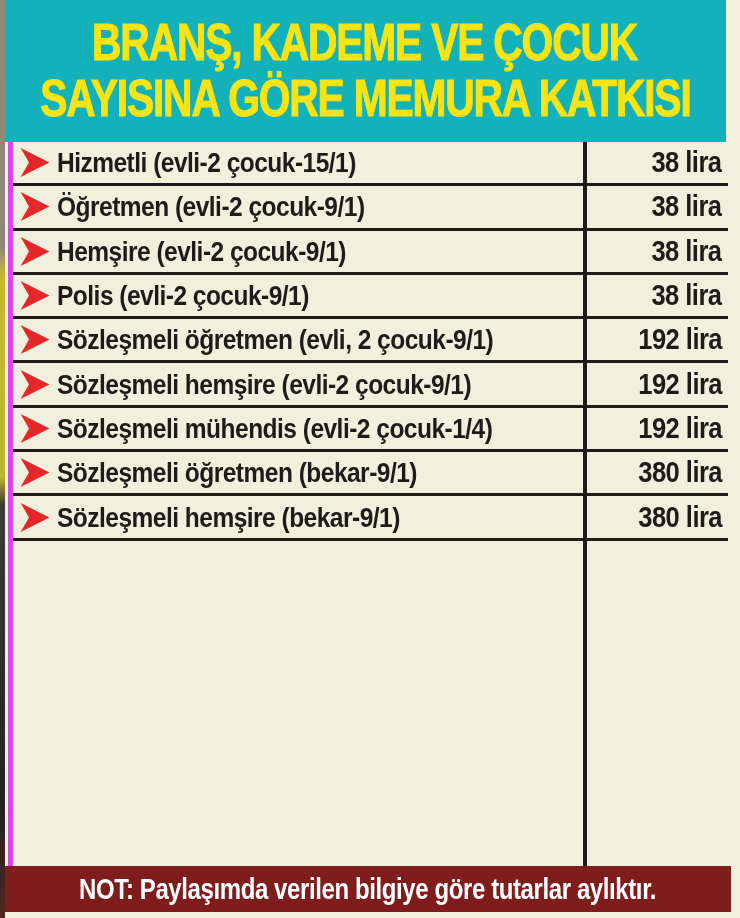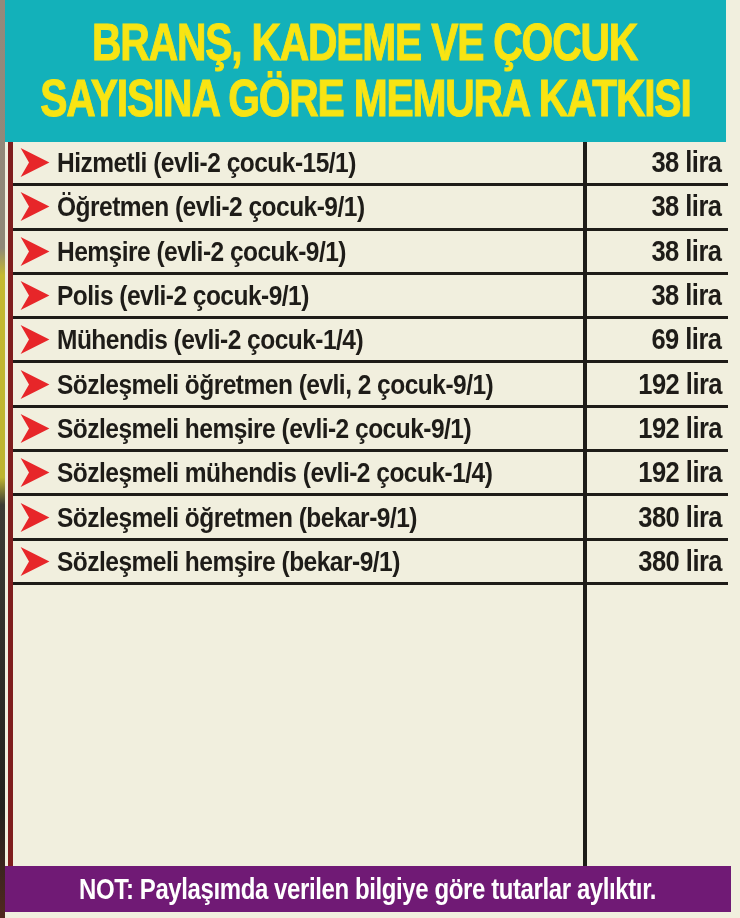--- a/index.html
+++ b/index.html
@@ -35,21 +35,21 @@
     line-height: 56px;
     letter-spacing: -1.5px;
     white-space: nowrap;
     transform: scaleX(0.80);
     transform-origin: center;
     -webkit-text-stroke: 1px #f8e413;
   }
   
   .table {
     position: absolute; left: 8px; top: 142px; width: 720px; height: 724px;
-    border-left: 5px solid #7f1d1d;
+    border-left: 5px solid #d946ef;
     z-index: 1;
   }
   .col-divider {
     position: absolute; left: 570px; top: 0; width: 4px; height: 724px;
     background: #1e1c18;
   }
   .row {
     position: relative;
     height: 44.3px;
     display: flex; align-items: center;
@@ -80,21 +80,21 @@
     letter-spacing: -0.6px;
     color: #1e1c18;
     white-space: nowrap;
     display: inline-block;
     transform: scaleX(0.88);
     transform-origin: right center;
   }
   
   .note-bar {
     position: absolute; left: 4px; top: 866px; width: 727px; height: 46px;
-    background: #701a75;
+    background: #7f1d1d;
     display: flex; align-items: center; justify-content: center;
     z-index: 2;
   }
   .note-text {
     color: #ffffff;
     font-weight: 800;
     font-size: 30px;
     letter-spacing: -0.5px;
     white-space: nowrap;
     display: inline-block;
@@ -140,27 +140,20 @@
   </div>
 
   <div class="row">
     <svg class="bullet" viewBox="0 0 100 100" preserveAspectRatio="none">
       <polygon points="2,3 98,50 2,97 30,50" fill="#e72629"></polygon>
     </svg>
     <span class="row-label">Polis (evli-2 çocuk-9/1)</span>
     <span class="row-amount">38 lira</span>
   </div>
 
-  <div class="row">
-    <svg class="bullet" viewBox="0 0 100 100" preserveAspectRatio="none">
-      <polygon points="2,3 98,50 2,97 30,50" fill="#e72629"></polygon>
-    </svg>
-    <span class="row-label">Mühendis (evli-2 çocuk-1/4)</span>
-    <span class="row-amount">69 lira</span>
-  </div>
 
 
 
 
 
 
   <div class="row">
     <svg class="bullet" viewBox="0 0 100 100" preserveAspectRatio="none">
       <polygon points="2,3 98,50 2,97 30,50" fill="#e72629"></polygon>
     </svg>

